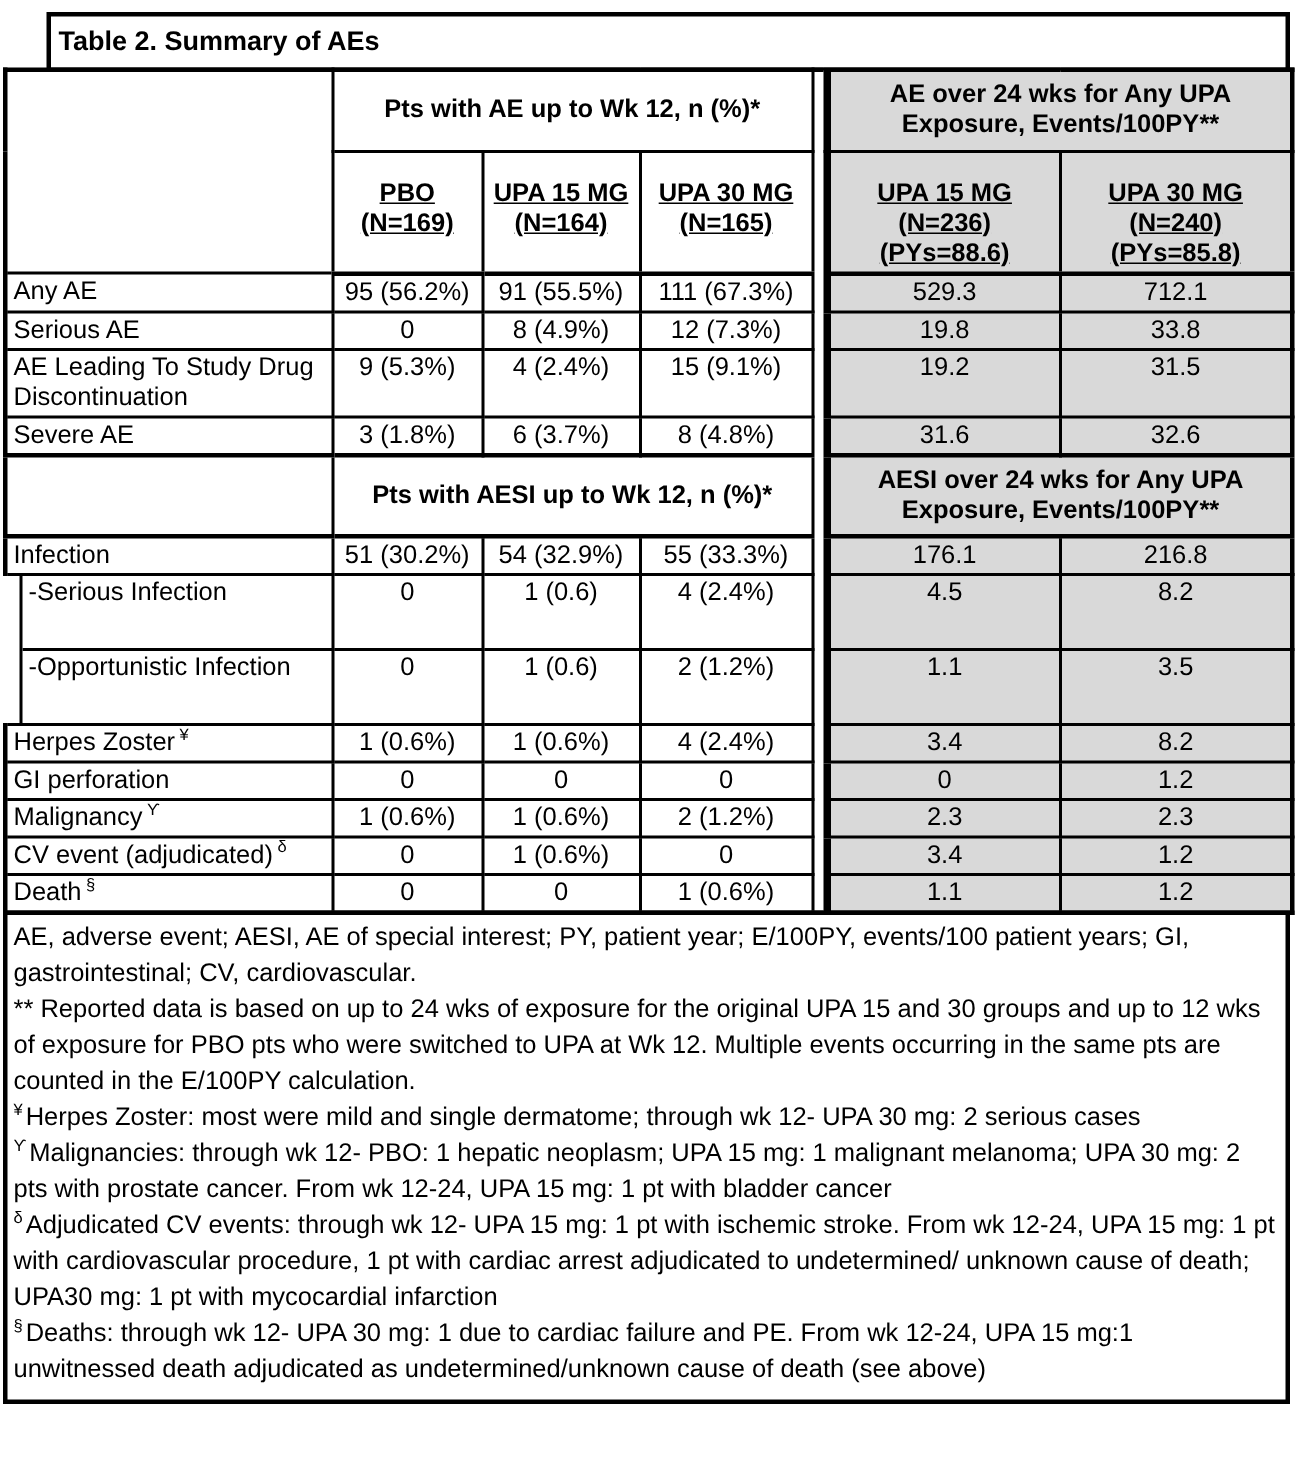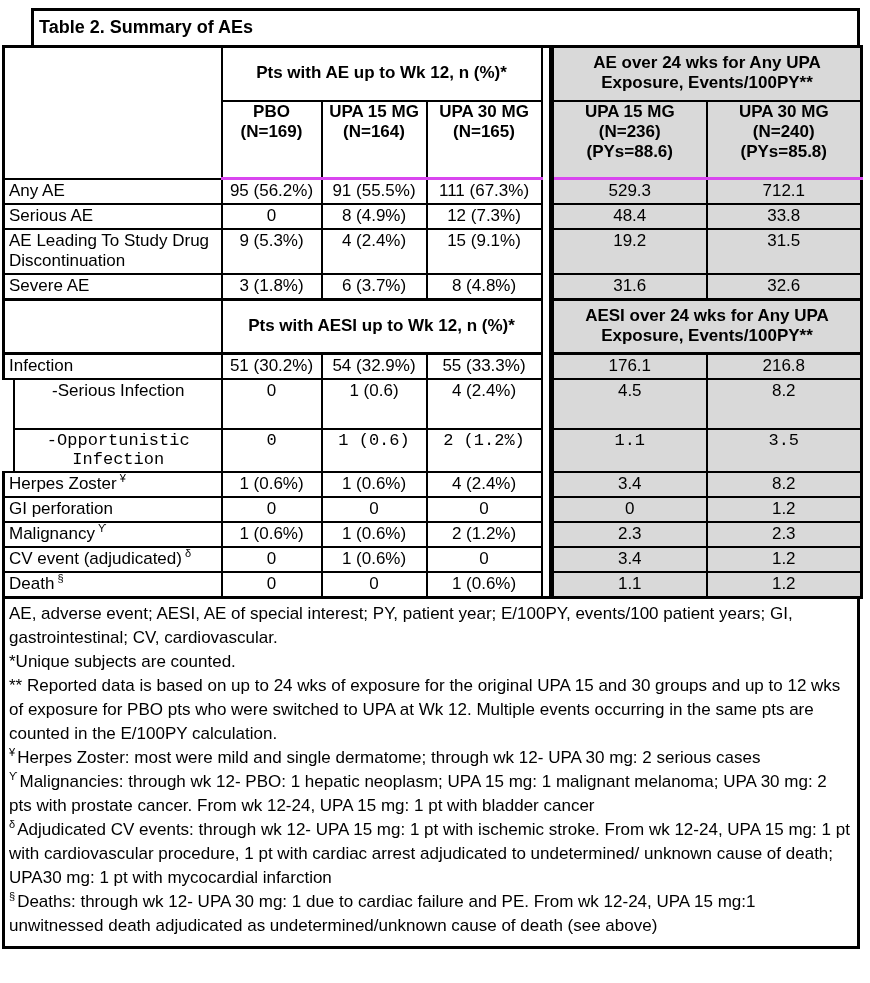--- a/index.html
+++ b/index.html
@@ -47,34 +47,35 @@
     border-left:2px solid #000;
     border-right:5px solid #000;
     background:#fff;
     padding:0;
   }
 
   tr.row-group th { height:54px; }
   tr.row-colhead th {
     height:78px;
     vertical-align:top;
-    padding-top:0;
-    border-bottom:3px solid #d946ef;
+    padding-top:17px;
+    border-bottom:3px solid #000000;
+    text-decoration:underline;
   }
   tr.row-aesi th, tr.row-aesi td { height:54px; border-top:3px solid #000; border-bottom:3px solid #000; }
   tr.row-aesi td.spacer { border-top:none; border-bottom:none; }
 
   tr.tall td { vertical-align:top; }
   tr.h53 { height:42px; }
   tr.h50 { height:50px; }
-  tr.h47 { height:33px;font-family:Liberation Mono, monospace; }
+  tr.h47 { height:50px; }
   tr.hdata { height:17px; }
 
   
-  td.indent { position:relative; padding-left:14px;text-align:center; }
+  td.indent { position:relative; padding-left:14px; }
   td.indent::before {
     content:"";
     position:absolute;
     left:-4px; width:12px;
     background:#fff;
     border-right:2px solid #000;
   }
   td.indent-bottom::before { top:0; bottom:-2px; }
   td.indent-top::before { top:-2px; bottom:0; }
 
@@ -141,21 +142,21 @@
         <td class="spacer"></td>
         <td class="val gray">529.3</td>
         <td class="val gray">712.1</td>
       </tr>
       <tr class="hdata">
         <td class="label"><span>Serious AE</span></td>
         <td class="val">0</td>
         <td class="val">8 (4.9%)</td>
         <td class="val">12 (7.3%)</td>
         <td class="spacer"></td>
-        <td class="val gray">48.4</td>
+        <td class="val gray">19.8</td>
         <td class="val gray">33.8</td>
       </tr>
       <tr class="tall h53">
         <td class="label"><span>AE Leading To Study Drug Discontinuation</span></td>
         <td class="val">9 (5.3%)</td>
         <td class="val">4 (2.4%)</td>
         <td class="val">15 (9.1%)</td>
         <td class="spacer"></td>
         <td class="val gray">19.2</td>
         <td class="val gray">31.5</td>
@@ -248,21 +249,20 @@
         <td class="val">1 (0.6%)</td>
         <td class="spacer"></td>
         <td class="val gray">1.1</td>
         <td class="val gray">1.2</td>
       </tr>
     </tbody>
   </table>
 
   <div class="foot-box">
     <div class="fn"><span>AE, adverse event; AESI, AE of special interest; PY, patient year; E/100PY, events/100 patient years; GI, gastrointestinal; CV, cardiovascular.</span></div>
-    <div class="fn"><span>*Unique subjects are counted.</span></div>
     <div class="fn"><span>** Reported data is based on up to 24 wks of exposure for the original UPA 15 and 30 groups and up to 12 wks of exposure for PBO pts who were switched to UPA at Wk 12. Multiple events occurring in the same pts are counted in the E/100PY calculation.</span></div>
     <div class="fn"><sup>¥</sup><span>Herpes Zoster: most were mild and single dermatome; through wk 12- UPA 30 mg: 2 serious cases</span></div>
     <div class="fn"><sup>ϒ</sup><span>Malignancies: through wk 12- PBO: 1 hepatic neoplasm; UPA 15 mg: 1 malignant melanoma; UPA 30 mg: 2 pts with prostate cancer. From wk 12-24, UPA 15 mg: 1 pt with bladder cancer</span></div>
     <div class="fn"><sup>δ</sup><span>Adjudicated CV events: through wk 12- UPA 15 mg: 1 pt with ischemic stroke. From wk 12-24, UPA 15 mg: 1 pt with cardiovascular procedure, 1 pt with cardiac arrest adjudicated to undetermined/ unknown cause of death; UPA30 mg: 1 pt with mycocardial infarction</span></div>
     <div class="fn"><sup>§</sup><span>Deaths: through wk 12- UPA 30 mg: 1 due to cardiac failure and PE. From wk 12-24, UPA 15 mg:1 unwitnessed death adjudicated as undetermined/unknown cause of death (see above)</span></div>
   </div>
 
 </div>
 
 </body></html>

